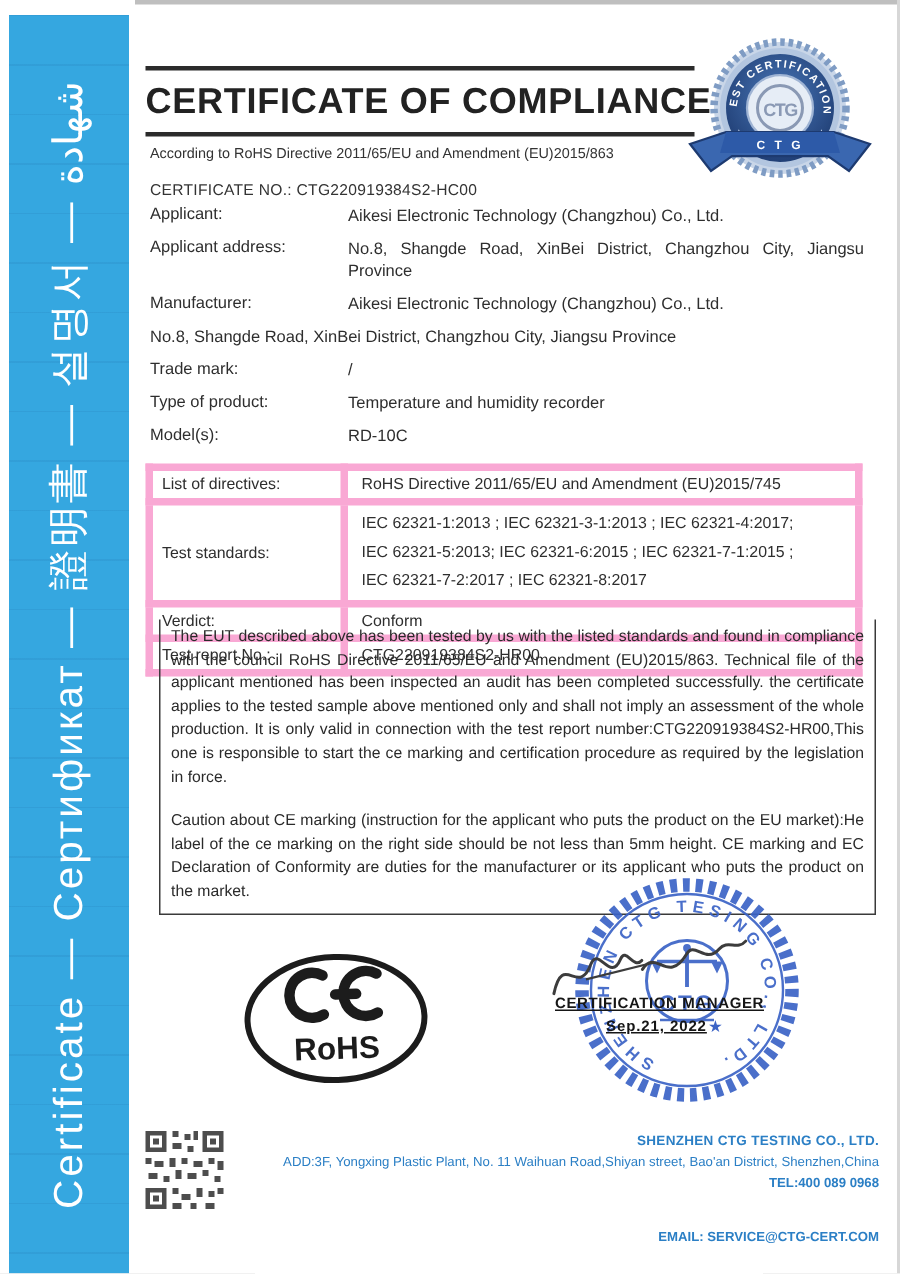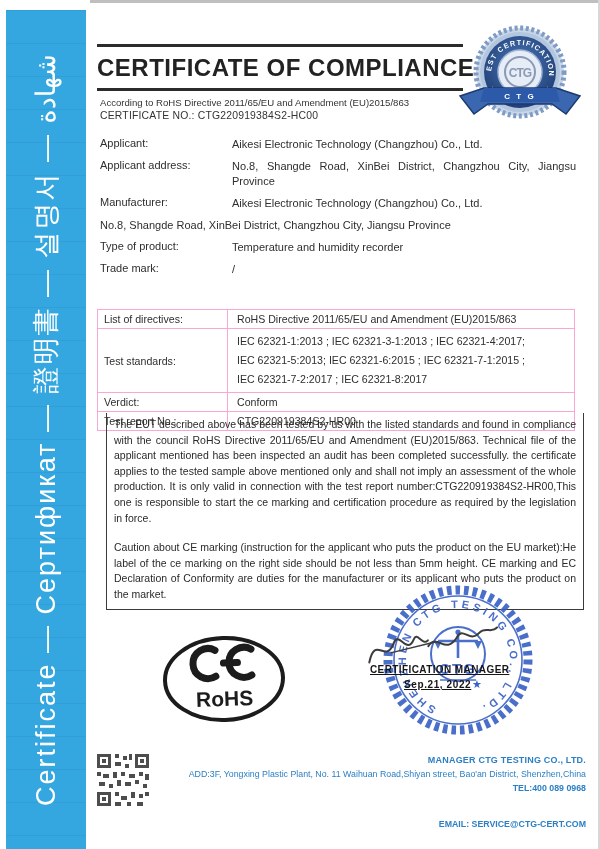--- a/index.html
+++ b/index.html
@@ -26,34 +26,34 @@
   }
 
   
   .title-wrap { position:absolute; left:97px; top:44px; width:366px; }
   .title-rule { height:3px; background:#2b2b2b; }
   .page-title {
     text-align:center; font-size:24px; font-weight:bold; color:#222;
     letter-spacing:0.5px; padding:7px 0 6px 0; white-space:nowrap;
   }
   .according { position:absolute; left:100px; top:97px; font-size:9.6px; color:#333; }
-  .certno { position:absolute; left:100px; top:110px; font-size:10.4px; color:#333; letter-spacing:0.2px; }
+  .certno { position:absolute; left:100px; top:122px; font-size:10.4px; color:#333; letter-spacing:0.2px; }
 
   
   .seal { position:absolute; left:452px; top:20px; width:136px; height:104px; }
 
   
   .fields { position:absolute; left:100px; top:137px; width:476px; }
   .field-row { display:flex; margin-bottom:7px;justify-content:space-between; }
   .field-label { width:132px; flex:0 0 132px; font-size:11px; color:#2e2e2e; }
   .field-value { flex:1; font-size:11px; color:#2e2e2e; text-align:justify; line-height:15px; }
 
   
   .spec-table { position:absolute; left:97px; top:309px; width:478px; border-collapse:collapse; }
-  .spec-table td { border:1px solid #f9a8d4; font-size:10.6px; color:#2e2e2e; padding:3px 6px; vertical-align:middle; }
+  .spec-table td { border:5px solid #f9a8d4; font-size:10.6px; color:#2e2e2e; padding:3px 6px; vertical-align:middle; }
   .spec-table td.lbl { width:130px; }
   .spec-table td.val { padding-left:9px; }
   .std-line { line-height:19px; }
 
   
   .statement {
     position:absolute; left:106px; top:413px; width:478px;
     border:1px solid #3a3a3a; border-top:none;
     padding:4px 7px 6px 7px; font-size:10.5px; color:#2a2a2a;
     line-height:15.6px; text-align:justify;
@@ -136,34 +136,38 @@
       <div class="field-value">No.8, Shangde Road, XinBei District, Changzhou City, Jiangsu Province</div>
     </div>
     <div class="field-row">
       <div class="field-label">Manufacturer:</div>
       <div class="field-value">Aikesi Electronic Technology (Changzhou) Co., Ltd.</div>
     </div>
     <div class="field-row">
       <div class="field-value">No.8, Shangde Road, XinBei District, Changzhou City, Jiangsu Province</div>
     </div>
     <div class="field-row">
+      <div class="field-label">Trade mark:</div>
+      <div class="field-value">/</div>
+    </div>
+    <div class="field-row">
       <div class="field-label">Type of product:</div>
       <div class="field-value">Temperature and humidity recorder</div>
     </div>
     <div class="field-row">
-      <div class="field-label">Trade mark:</div>
-      <div class="field-value">/</div>
+      <div class="field-label">Model(s):</div>
+      <div class="field-value">RD-10C</div>
     </div>
   </div>
 
   <table class="spec-table">
     <tbody>
         <tr>
       <td class="lbl">List of directives:</td>
-      <td class="val">RoHS Directive 2011/65/EU and Amendment (EU)2015/863</td>
+      <td class="val">RoHS Directive 2011/65/EU and Amendment (EU)2015/745</td>
     </tr>
     <tr>
       <td class="lbl">Test standards:</td>
       <td class="val">
         <div class="std-line">IEC 62321-1:2013 ; IEC 62321-3-1:2013 ; IEC 62321-4:2017;</div>
         <div class="std-line">IEC 62321-5:2013; IEC 62321-6:2015 ; IEC 62321-7-1:2015 ;</div>
         <div class="std-line">IEC 62321-7-2:2017 ; IEC 62321-8:2017</div>
       </td>
     </tr>
     <tr>
@@ -254,21 +258,21 @@
         <rect x="36" y="40" width="4" height="6"></rect>
       <rect x="44" y="42" width="4" height="4"></rect>
         <rect x="50" y="40" width="4" height="4"></rect>
       <rect x="20" y="50" width="6" height="4"></rect>
         <rect x="32" y="50" width="4" height="4"></rect>
         <rect x="42" y="50" width="6" height="4"></rect>
     </g>
   </svg>
 
   <div class="footer-text">
-    <div class="footer-company">MANAGER CTG TESTING CO., LTD.</div>
+    <div class="footer-company">SHENZHEN CTG TESTING CO., LTD.</div>
     <div class="footer-address">ADD:3F, Yongxing Plastic Plant, No. 11 Waihuan Road,Shiyan street, Bao'an District, Shenzhen,China</div>
     <div class="footer-contacts">
       <span>TEL:400 089 0968</span>
       <span>EMAIL: SERVICE@CTG-CERT.COM</span>
       <span>WEBSITE: WWW.CTG-CERT.COM</span>
     </div>
   </div>
 </div>
 
 </body></html>

